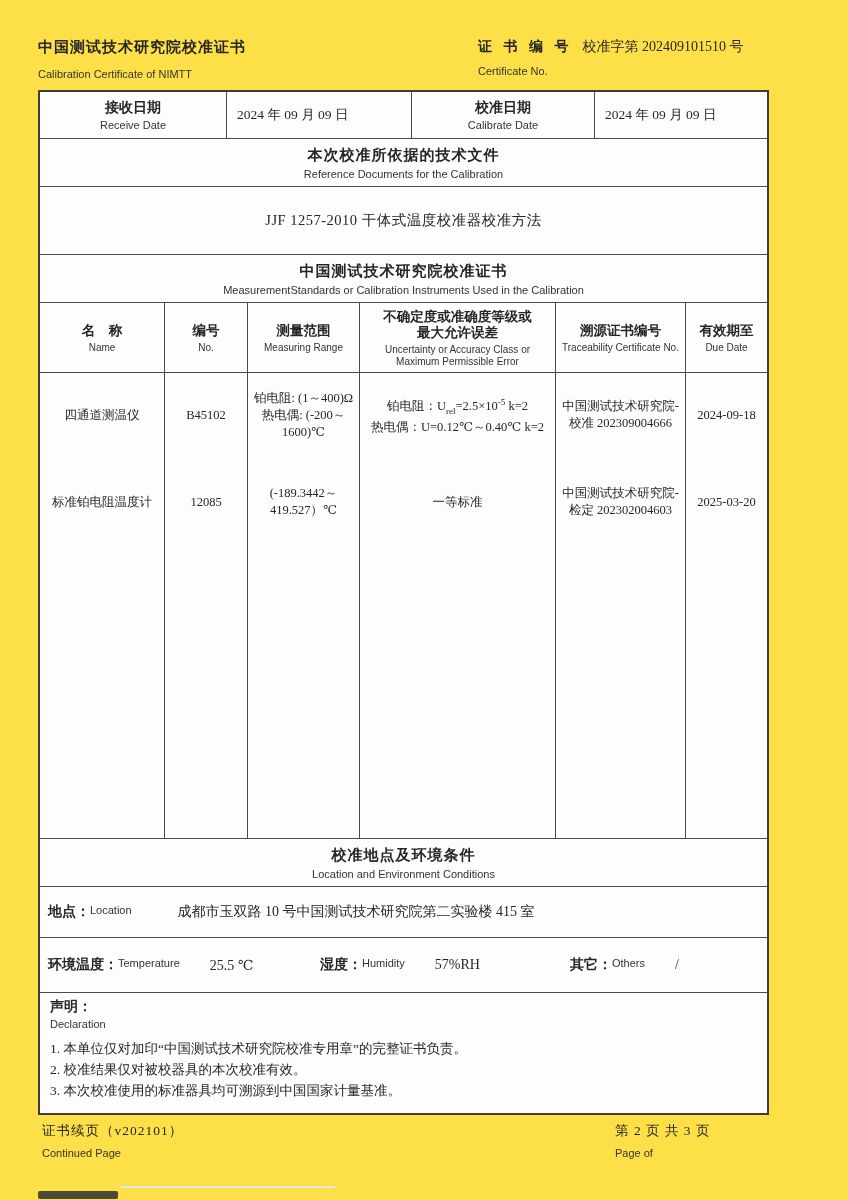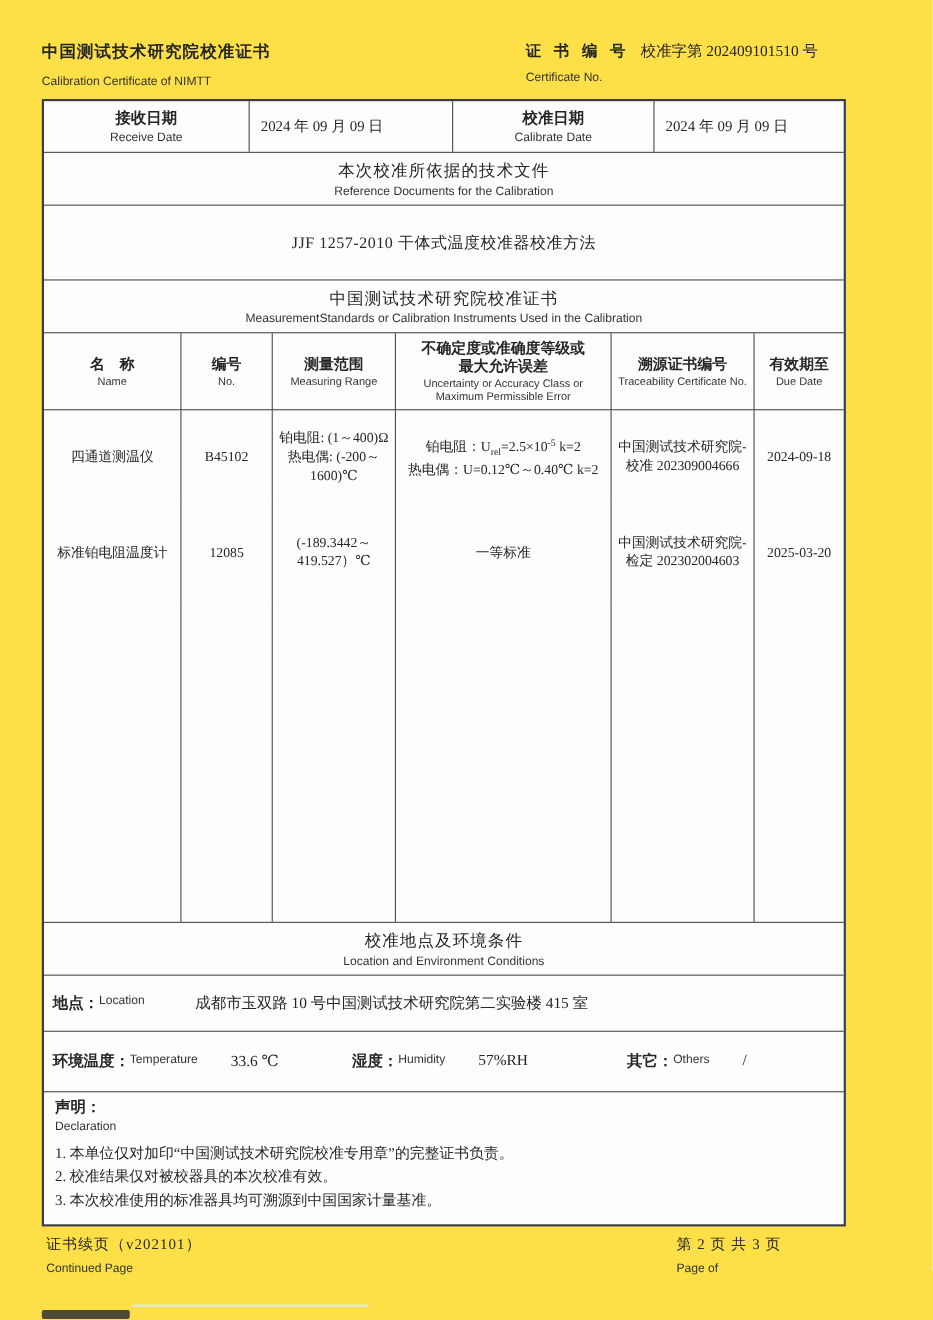--- a/index.html
+++ b/index.html
@@ -43,21 +43,21 @@
   .dates-row .c1{width:187px;}
   .dates-row .c2{width:185px;align-items:flex-start;padding-left:10px;}
   .dates-row .c3{width:183px;}
   .dates-row .c4{flex:1;align-items:flex-start;padding-left:10px;}
   .lbl-cn{font-size:14px;font-weight:bold;}
   .lbl-en{font-size:11px;color:#333;margin-top:2px;}
   .date-val{font-size:13.5px;}
 
   
   .sect-head{height:48px;display:flex;flex-direction:column;justify-content:center;align-items:center;}
-  .sect-head .h-cn{font-size:15px;font-weight:normal;letter-spacing:1px;}
+  .sect-head .h-cn{font-size:15px;font-weight:bold;letter-spacing:1px;}
   .sect-head .h-en{font-size:11px;color:#333;margin-top:3px;}
   .ref-doc{height:68px;display:flex;justify-content:center;align-items:center;font-size:14.5px;letter-spacing:0.5px;}
 
   
   .grid{display:grid;grid-template-columns:125px 83px 112px 196px 130px auto;}
   .gcell{box-sizing:border-box;border-right:1px solid #4a4a4a;display:flex;flex-direction:column;justify-content:center;align-items:center;text-align:center;padding:2px 3px;}
   .gcell:nth-child(6n){border-right:none;}
   .std-header{height:70px;}
   .std-header .gcell{height:70px;}
   .hc-cn{font-size:13.5px;font-weight:bold;line-height:16px;white-space:pre-line;}
@@ -220,21 +220,21 @@
       </div>
       <div class="loc-value">成都市玉双路 10 号中国测试技术研究院第二实验楼 415 室</div>
     </div>
 
     <div class="row env-row">
       <div class="env-group env-g1">
         <div class="label-stack">
           <div class="l-cn">环境温度：</div>
           <div class="l-en en">Temperature</div>
         </div>
-        <div class="env-value">33.6  ℃</div>
+        <div class="env-value">25.5  ℃</div>
       </div>
       <div class="env-group env-g2">
         <div class="label-stack">
           <div class="l-cn">湿度：</div>
           <div class="l-en en">Humidity</div>
         </div>
         <div class="env-value">57%RH</div>
       </div>
       <div class="env-group env-g3">
         <div class="label-stack">

